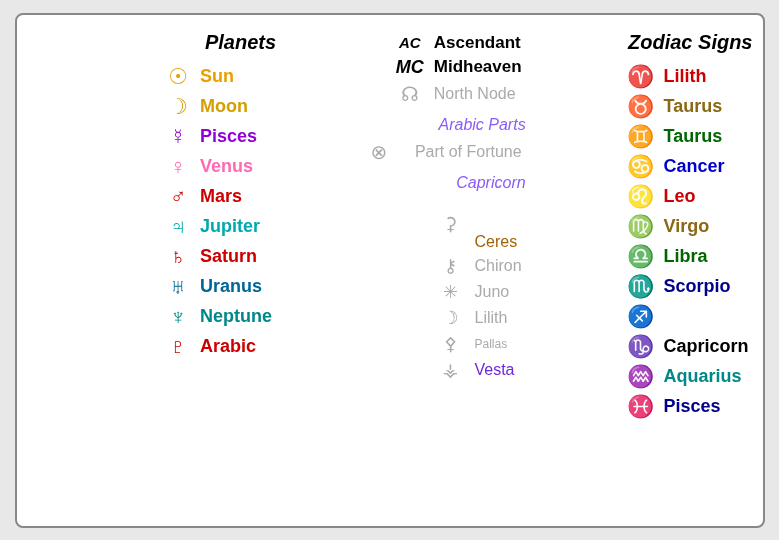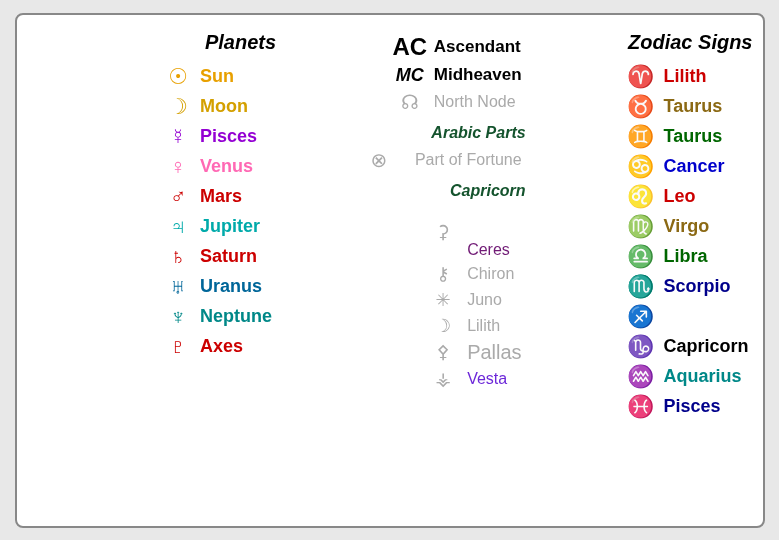--- a/index.html
+++ b/index.html
@@ -36,23 +36,23 @@
     .col-header {
       font-style: italic;
       font-weight: bold;
       font-size: 20px;
       color: #000;
       text-align: center;
       margin-bottom: 8px;
     }
     .section-header {
       font-style: italic;
-      font-weight: bold;
+      font-weight: normal;
       font-size: 16px;
-      color: #14532d;
+      color: #8b5cf6;
       margin: 8px 0 4px 10px;
     }
 
     .item-row {
       display: flex;
       align-items: center;
       padding: 2px 4px;
       gap: 6px;
     }
     .symbol {
@@ -105,29 +105,29 @@
         <div class="item-row">
     <span class="symbol" style="color:#006699">♅</span>
     <span class="label" style="color:#006699">Uranus</span>
   </div>
         <div class="item-row">
     <span class="symbol" style="color:#008888">♆</span>
     <span class="label" style="color:#008888">Neptune</span>
   </div>
         <div class="item-row">
     <span class="symbol" style="color:#cc0000">♇</span>
-    <span class="label" style="color:#cc0000">Axes</span>
+    <span class="label" style="color:#cc0000">Arabic</span>
   </div>
       </div>
   </div>
 
   <div class="column column-axes">
     <div id="axes-list">
         <div class="item-row">
-    <span style="font-weight:bold; font-size:24px; width:36px; text-align:center;">AC</span>
+    <span style="font-weight:bold; font-style:italic; font-size:15px; width:36px; text-align:center;">AC</span>
     <span style="font-weight:bold; font-size:17px; color:#000;">Ascendant</span>
   </div>
         <div class="item-row">
     <span style="font-weight:bold; font-style:italic; font-size:18px; width:36px; text-align:center;">MC</span>
     <span style="font-weight:bold; font-size:17px; color:#000;">Midheaven</span>
   </div>
         <div class="item-row">
     <span style="color:#aaa; font-size:20px; width:36px; text-align:center;">☊</span>
     <span style="color:#aaa; font-size:16px;">North Node</span>
   </div>
@@ -136,37 +136,37 @@
     <div id="arabic-list">
         <div class="item-row">
     <span style="color:#aaa; font-size:20px; width:36px; text-align:center;">⊗</span>
     <span style="color:#aaa; font-size:16px;margin-left:12px;">Part of Fortune</span>
   </div>
       </div>
     <div class="section-header">Capricorn</div>
     <div id="asteroids-list">
         <div class="item-row">
     <span style="color:#aaa; font-size:18px; width:36px; text-align:center;">⚳</span>
-    <span style="color:#701a75; font-size:16px;margin-top:35px;">Ceres</span>
+    <span style="color:#a16207; font-size:16px;margin-top:35px;">Ceres</span>
   </div>
         <div class="item-row">
     <span style="color:#aaa; font-size:18px; width:36px; text-align:center;">⚷</span>
     <span style="color:#aaa; font-size:16px;">Chiron</span>
   </div>
         <div class="item-row">
     <span style="color:#aaa; font-size:18px; width:36px; text-align:center;">✳</span>
     <span style="color:#aaa; font-size:16px;">Juno</span>
   </div>
         <div class="item-row">
     <span style="color:#aaa; font-size:18px; width:36px; text-align:center;">☽</span>
     <span style="color:#aaa; font-size:16px;">Lilith</span>
   </div>
         <div class="item-row">
     <span style="color:#aaa; font-size:18px; width:36px; text-align:center;">⚴</span>
-    <span style="color:#aaa; font-size:20px;">Pallas</span>
+    <span style="color:#aaa; font-size:12px;">Pallas</span>
   </div>
         <div class="item-row">
     <span style="color:#aaa; font-size:18px; width:36px; text-align:center;">⚶</span>
     <span style="color:#6d28d9; font-size:16px;">Vesta</span>
   </div>
       </div>
   </div>
 
   <div class="column column-zodiac">
     <div class="col-header">Zodiac Signs</div>

